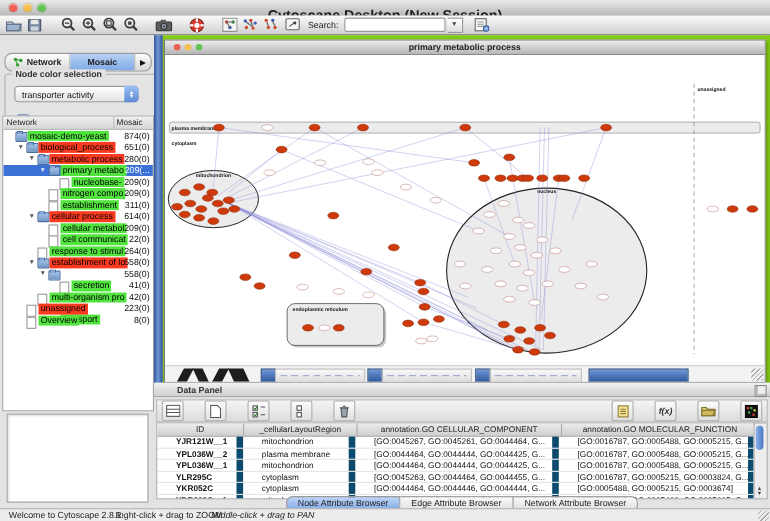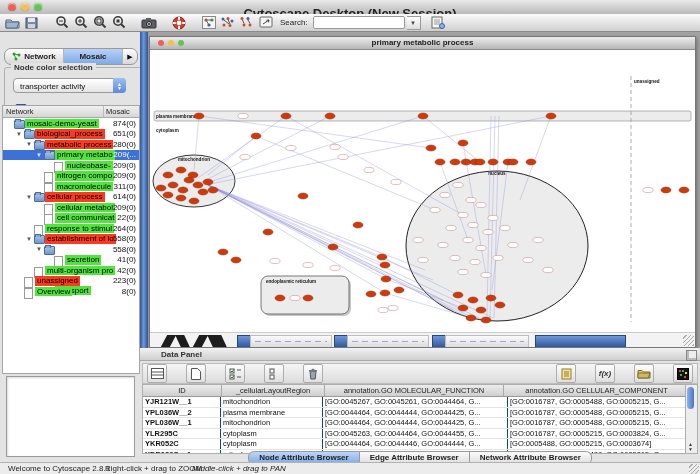--- a/index.html
+++ b/index.html
@@ -74,21 +74,21 @@
   .t-label.green{background:#52e33e;}
   .t-label.red{background:#fb3b1f;}
   .t-count{position:absolute;right:3px;top:0.5px;color:#111;line-height:9.5px;}
   .tree-row.sel .t-count{color:#fff;}
   .birdseye{position:absolute;left:6px;top:344px;width:127px;height:79px;background:#fff;
     border:1px solid #9a9a9a;box-shadow:inset 1px 1px 2px rgba(0,0,0,.15);}
   
   .vsplit{position:absolute;left:140px;top:32px;width:8px;height:316px;
     background:linear-gradient(90deg,#2f5699,#6f97d8 45%,#2f5699);}
   
-  .canvas-area{position:absolute;left:148px;top:32px;width:552px;height:316px;background:#a3a3a3;}
+  .canvas-area{position:absolute;left:148px;top:32px;width:552px;height:316px;background:#84cc16;}
   .net-window{position:absolute;left:1px;top:4px;width:545px;height:310px;border:1px solid #777;
     background:#fff;box-shadow:1px 2px 4px rgba(0,0,0,.35);}
   .net-titlebar{position:absolute;left:0;top:0;width:100%;height:13px;
     background:linear-gradient(#ececec,#b6b6b6);border-bottom:1px solid #8a8a8a;box-sizing:border-box;}
   .net-titlebar .title{position:absolute;left:0;right:0;top:1px;text-align:center;font-size:8px;
     font-weight:bold;color:#222;}
   .tl2{position:absolute;top:3px;width:6px;height:6px;border-radius:50%;}
   .tl2.red{left:8px;background:#ee6054;}
   .tl2.yel{left:18px;background:#f5bf4f;}
   .tl2.grn{left:28px;background:#61c554;}
@@ -115,34 +115,34 @@
     align-items:center;gap:19px;padding:0 4px;box-sizing:border-box;
     background:linear-gradient(#f5f5f5,#dcdcdc);border:1px solid #bbb;}
   .dp-btn{width:18px;height:17px;border:1px solid #adadad;border-radius:2px;
     background:linear-gradient(#fdfdfd,#dfdfdf);display:flex;align-items:center;justify-content:center;flex:none;}
   .dp-spacer{flex:1;}
   .dp-table{position:absolute;left:2px;top:36px;width:545px;height:68px;background:#fff;
     border:1px solid #adadad;overflow:hidden;font-size:7.5px;}
   .dp-hrow{display:flex;height:11px;background:linear-gradient(#ececec,#cfcfcf);border-bottom:1px solid #9a9a9a;}
   .dp-hcell{border-right:1px solid #aaa;text-align:center;line-height:11px;color:#222;overflow:hidden;white-space:nowrap;}
   .dp-row{display:flex;height:9.5px;border-bottom:1px solid #e4e4e4;}
-  .dp-cell{border-right:1px solid #0c4a6e;line-height:9.5px;padding-left:2px;box-sizing:border-box;
+  .dp-cell{border-right:6px solid #0c4a6e;line-height:9.5px;padding-left:17px;box-sizing:border-box;
     overflow:hidden;white-space:nowrap;color:#111;}
   .dp-cell.id{font-weight:bold;}
   .c-id{width:78px;flex:none;}
   .c-region{width:102px;flex:none;}
   .c-comp{width:185px;flex:none;}
   .c-func{width:178px;flex:none;}
   .dp-vscroll{position:absolute;right:2px;top:36px;width:11px;height:68px;background:#ededed;
     border:1px solid #adadad;}
   .dp-thumb{position:absolute;left:1px;top:2px;width:7px;height:22px;border-radius:4px;
     background:linear-gradient(90deg,#8fb4ea,#4876c4);}
   .dp-arrows{position:absolute;left:0;bottom:1px;width:9px;font-size:5px;color:#444;text-align:center;line-height:5px;}
   .dp-tabs{position:absolute;left:0;top:103px;width:100%;display:flex;justify-content:center;}
-  .dp-tab{height:12px;line-height:12px;padding:0 10px;font-size:8px;font-weight:bold;color:#222;
+  .dp-tab{height:12px;line-height:12px;padding:0 10px;font-size:8px;font-weight:normal;color:#222;
     border:1px solid #9a9a9a;border-left:none;background:linear-gradient(#fafafa,#dedede);}
   .dp-tab:first-child{border-left:1px solid #9a9a9a;border-radius:6px 0 0 6px;}
   .dp-tab:last-child{border-radius:0 6px 6px 0;}
   .dp-tab.sel{background:linear-gradient(#bdd5f7,#7fa9e6);}
   
   .statusbar{position:absolute;left:0;top:462px;width:700px;height:12px;background:#ececec;
     border-top:1px solid #b2b2b2;font-size:8px;color:#222;}
   .sb-item{position:absolute;top:1px;}
   .sb-item:nth-child(1){left:8px;}
   .sb-item:nth-child(2){left:105px;}
@@ -373,21 +373,21 @@
             <span class="t-label green" style="left: 62px;">nucleobase-</span>
             <span class="t-count">209(0)</span>
           </div>
           <div class="tree-row">
             <span class="t-icon t-page" style="left: 41px;"></span>
             <span class="t-label green" style="left: 52px;">nitrogen compo</span>
             <span class="t-count">209(0)</span>
           </div>
           <div class="tree-row">
             <span class="t-icon t-page" style="left: 41px;"></span>
-            <span class="t-label green" style="left: 52px;">macromolecule</span>
+            <span class="t-label green" style="left: 52px;">establishment</span>
             <span class="t-count">311(0)</span>
           </div>
           <div class="tree-row">
             <span class="tri" style="left: 23px;">▼</span>
             <span class="t-icon t-folder" style="left: 31px;"></span>
             <span class="t-label red" style="left: 42px;">cellular process</span>
             <span class="t-count">614(0)</span>
           </div>
           <div class="tree-row">
             <span class="t-icon t-page" style="left: 41px;"></span>
@@ -692,22 +692,22 @@
               <rect x="3" y="6" width="2" height="2" fill="#4a4"></rect>
               <rect x="7" y="8" width="2" height="2" fill="#d43"></rect>
             </svg>
           </span>
         </div>
     </div>
     <div class="dp-table">
       <div class="dp-hrow" id="dp-head">
           <div class="dp-hcell c-id">ID</div>
           <div class="dp-hcell c-region">_cellularLayoutRegion</div>
+          <div class="dp-hcell c-comp">annotation.GO CELLULAR_COMPONENT</div>
           <div class="dp-hcell c-func">annotation.GO MOLECULAR_FUNCTION</div>
-          <div class="dp-hcell c-comp">annotation.GO CELLULAR_COMPONENT</div>
         </div>
       <div id="dp-body">
           <div class="dp-row">
             <div class="dp-cell c-id id">YJR121W__1</div>
             <div class="dp-cell c-region">mitochondrion</div>
             <div class="dp-cell c-comp">[GO:0045267, GO:0045261, GO:0044464, G...</div>
             <div class="dp-cell c-func">[GO:0016787, GO:0005488, GO:0005215, G...</div>
           </div>
           <div class="dp-row">
             <div class="dp-cell c-id id">YPL036W__2</div>

